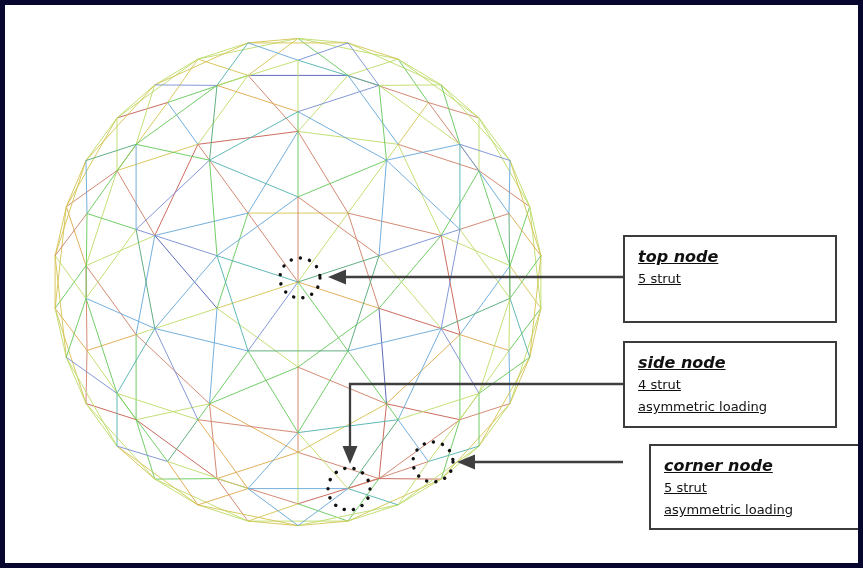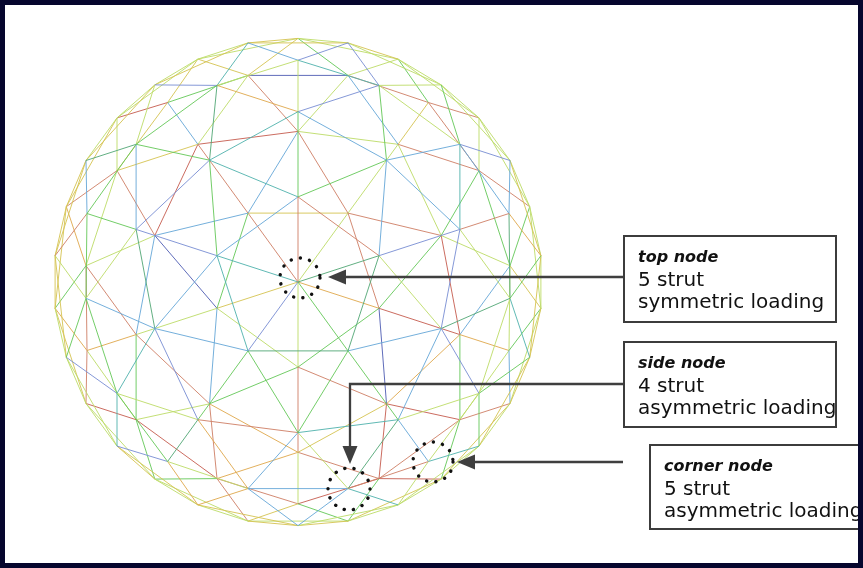--- a/index.html
+++ b/index.html
@@ -13,30 +13,31 @@
   }
   #dome-svg{position:absolute;left:0;top:0;width:863px;height:568px;}
   .callout{
     position:absolute;
     box-sizing:border-box;
     background:#ffffff;
     border:2px solid #3c3c3c;
     padding:8px 13px 6px 13px;
     color:#111111;
     z-index:3;
+    text-decoration:underline;
   }
   .callout .title{
     font-weight:bold;
     font-style:italic;
     font-size:16px;
     line-height:23px;
     white-space:nowrap;
   }
   .callout .line{
-    font-size:20px;
+    font-size:13px;
     line-height:22px;
     white-space:nowrap;
   }
 </style>
 </head>
 <body>
 
 <div class="frame">
   <svg id="dome-svg" viewBox="0 0 863 568">
       <line x1="243.0" y1="208.1" x2="293.0" y2="277.0" stroke="#cf8168" stroke-width="1" stroke-opacity="0.92"></line>
@@ -316,21 +317,20 @@
       <polyline points="618,379 345,379 345,443" fill="none" stroke="#3f3f3f" stroke-width="2.3"></polyline>
       <polygon points="345,459 337.5,441 352.5,441" fill="#3f3f3f"></polygon>
       <circle cx="428" cy="457" r="20" fill="none" stroke="#111111" stroke-width="3.4" stroke-linecap="round" stroke-dasharray="0.1 9.3"></circle>
       <polyline points="618,457 468,457" fill="none" stroke="#3f3f3f" stroke-width="2.3"></polyline>
       <polygon points="452,457 470,449.5 470,464.5" fill="#3f3f3f"></polygon>
     </svg>
 
   <div class="callout" style="left: 618px; top: 230px; width: 214px; height: 88px;">
     <div class="title">top node</div>
     <div class="line">5 strut</div>
-    <div class="line">symmetric loading</div>
   </div>
 
   <div class="callout" style="left: 618px; top: 336px; width: 214px; height: 87px;">
     <div class="title">side node</div>
     <div class="line">4 strut</div>
     <div class="line">asymmetric loading</div>
   </div>
 
   <div class="callout" style="left: 618px; top: 439px; width: 214px; height: 86px; margin-left: 26px;">
     <div class="title">corner node</div>

